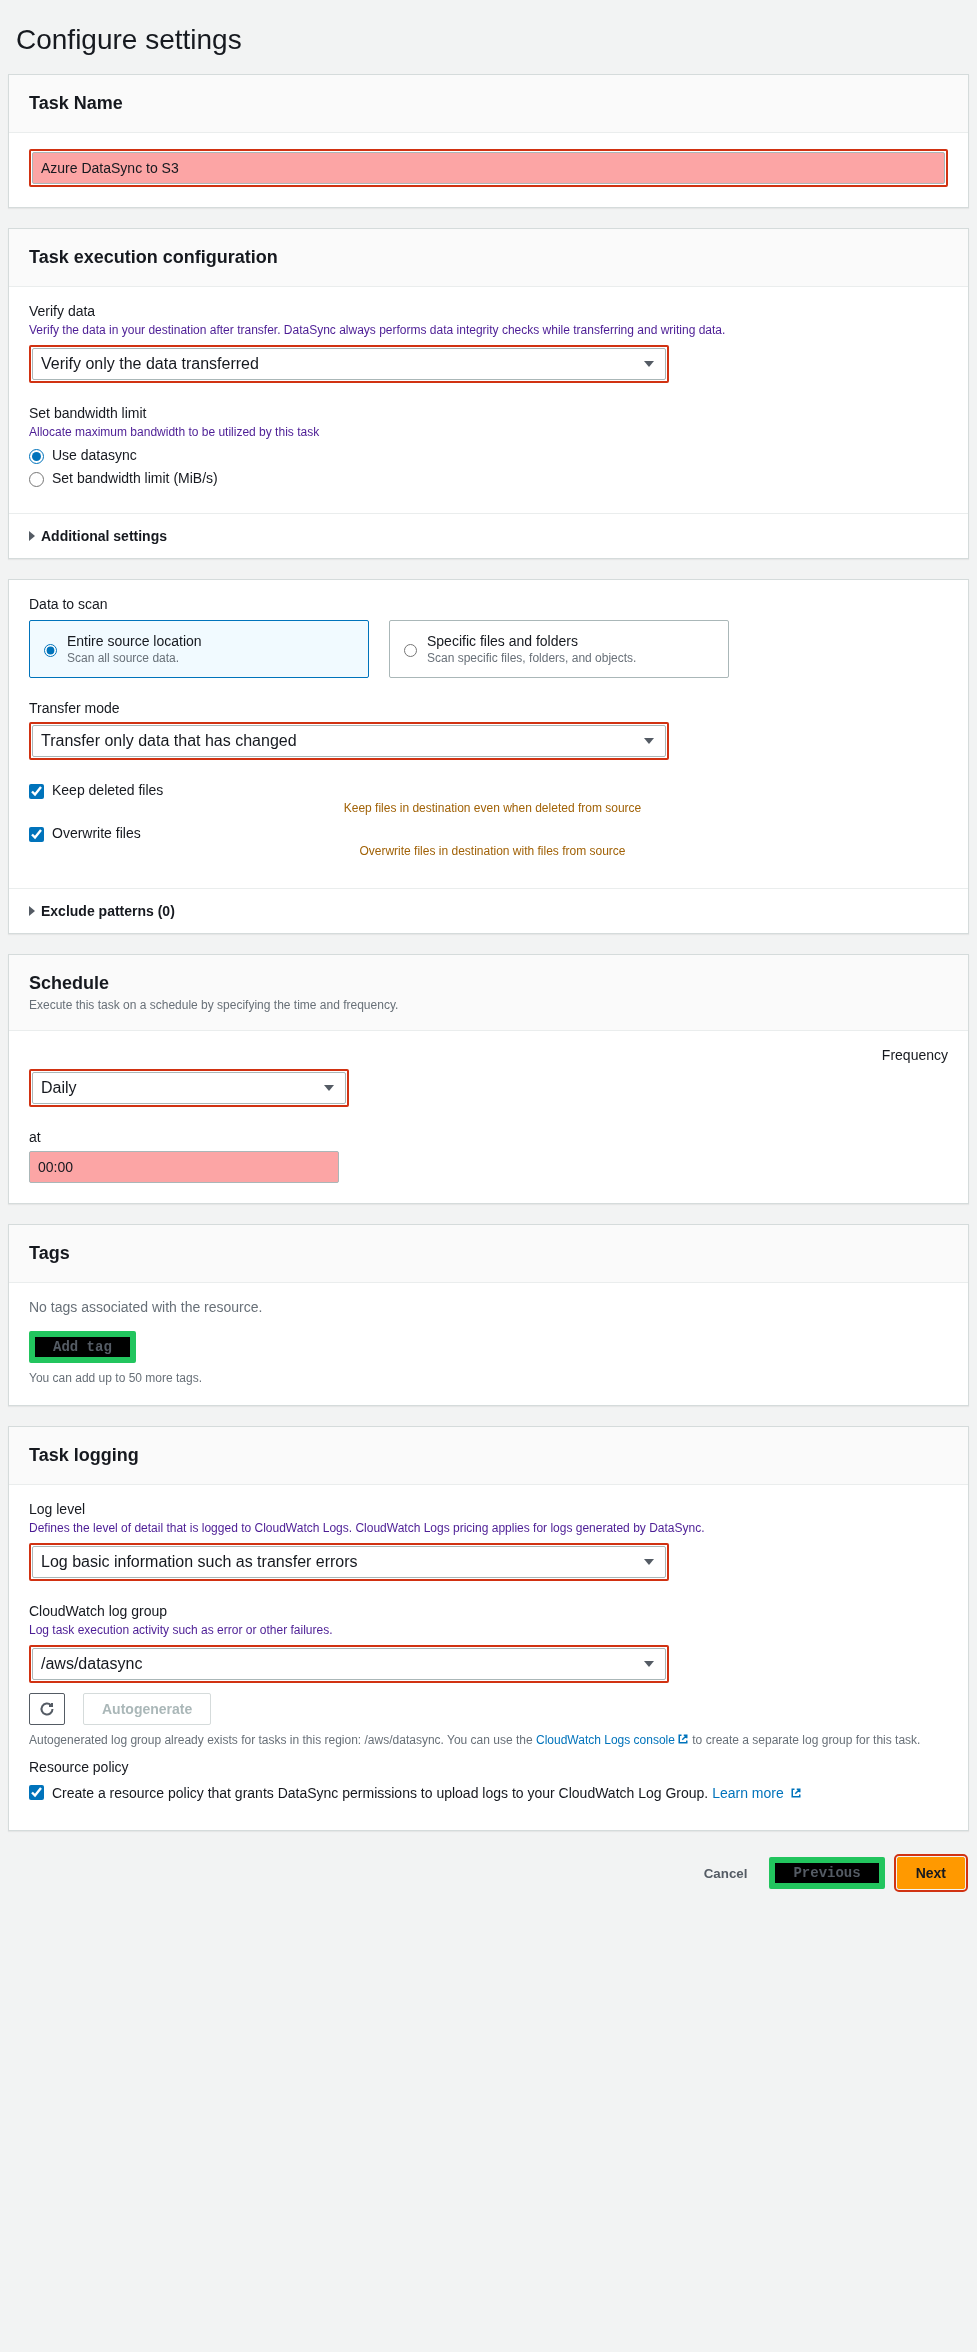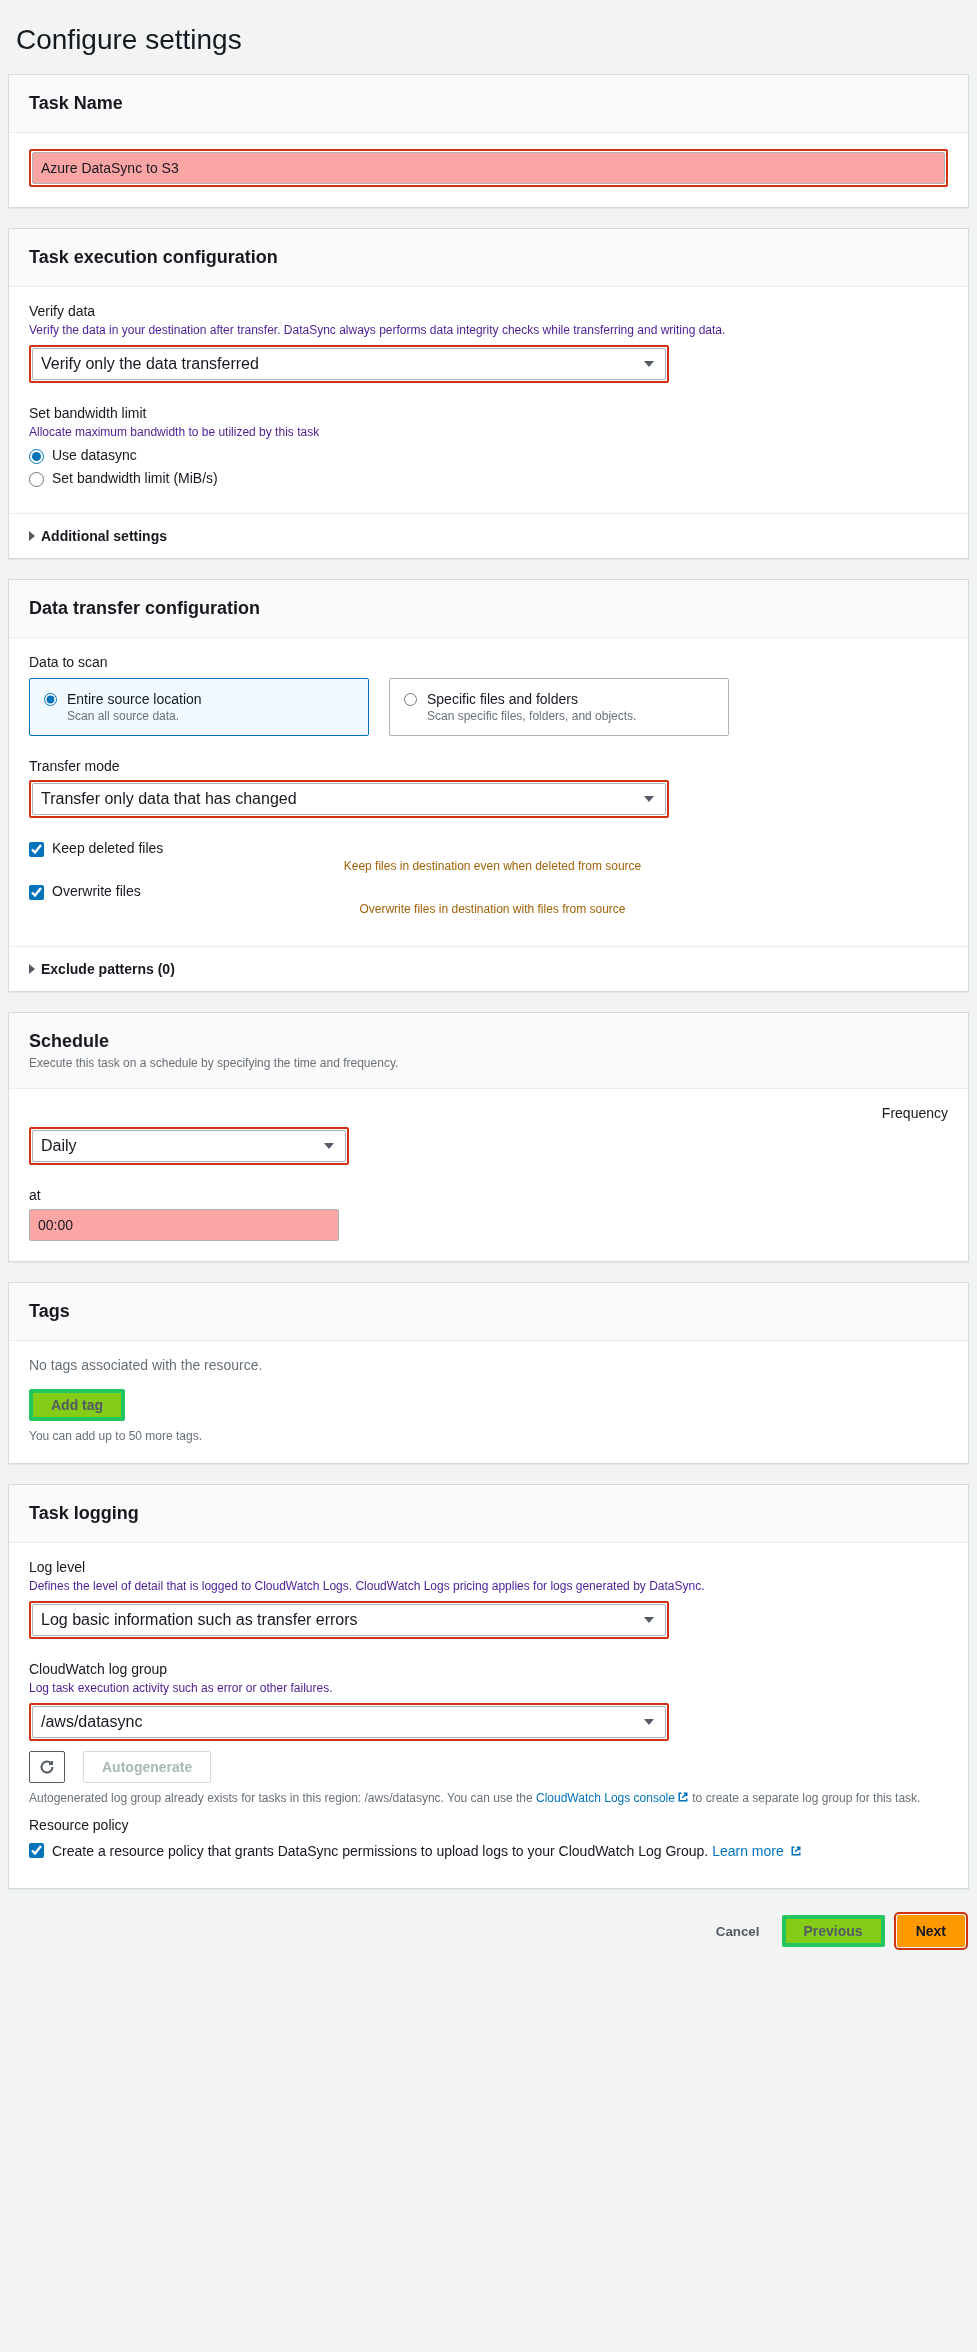--- a/index.html
+++ b/index.html
@@ -142,21 +142,21 @@
     display: flex;
     gap: 20px;
   }
   .tile {
     border: 1px solid #aab7b8;
     border-radius: 2px;
     padding: 12px 14px;
     flex: 1;
     display: flex;
     gap: 10px;
-    align-items: flex-start;
+    align-items: center;
     cursor: pointer;
     max-width: 340px;
   }
   .tile.selected {
     border: 1px solid #0073bb;
     background: #f1faff;
   }
   .tile-title {
     font-size: 14px;
     color: #16191f;
@@ -171,23 +171,24 @@
     align-items: center;
     justify-content: center;
     padding: 6px 18px;
     font-size: 14px;
     border-radius: 2px;
     cursor: pointer;
     font-weight: 700;
     height: 32px;
   }
   .btn-default {
-    background: #84cc16;
-    border: 4px solid #22c55e;
+    background: #000000;
+    border: 6px solid #22c55e;
     color: #545b64;
+    font-family: Liberation Mono, monospace;
   }
   .btn-link {
     background: transparent;
     border: none;
     color: #545b64;
     font-weight: 700;
   }
   .btn-primary {
     background: #ff9900;
     border: 1px solid #ff9900;
@@ -278,21 +279,20 @@
       </div>
     </div>
   </div>
   <div class="expand-row">
     <span class="tri"></span>
     <span>Additional settings</span>
   </div>
 </div>
 
 <div class="panel">
-  <div class="panel-header">Data transfer configuration</div>
   <div class="panel-body">
     <div class="field-block">
       <div class="field-label" style="margin-bottom:8px;">Data to scan</div>
       <div class="tiles">
         <div class="tile selected">
           <input type="radio" checked="" style="accent-color: rgb(0, 115, 187); margin-top: 2px;">
           <div>
             <div class="tile-title">Entire source location</div>
             <div class="tile-sub">Scan all source data.</div>
           </div>

